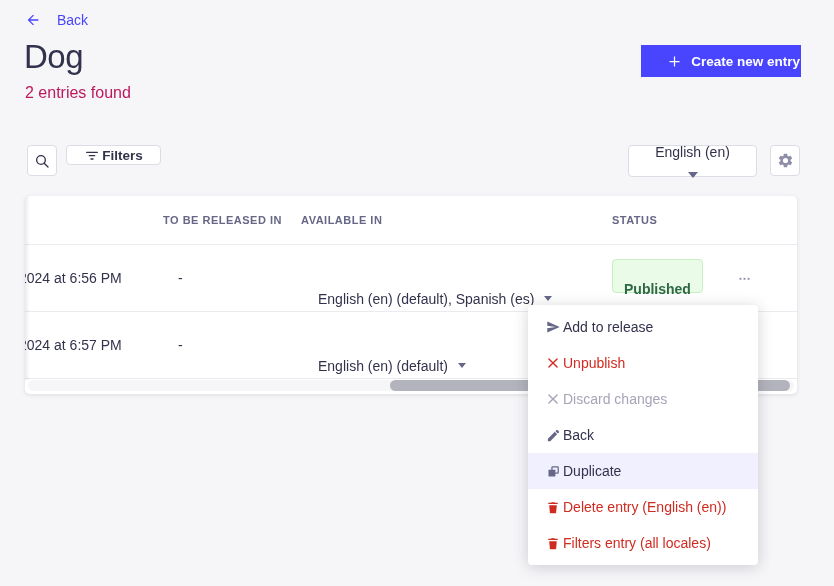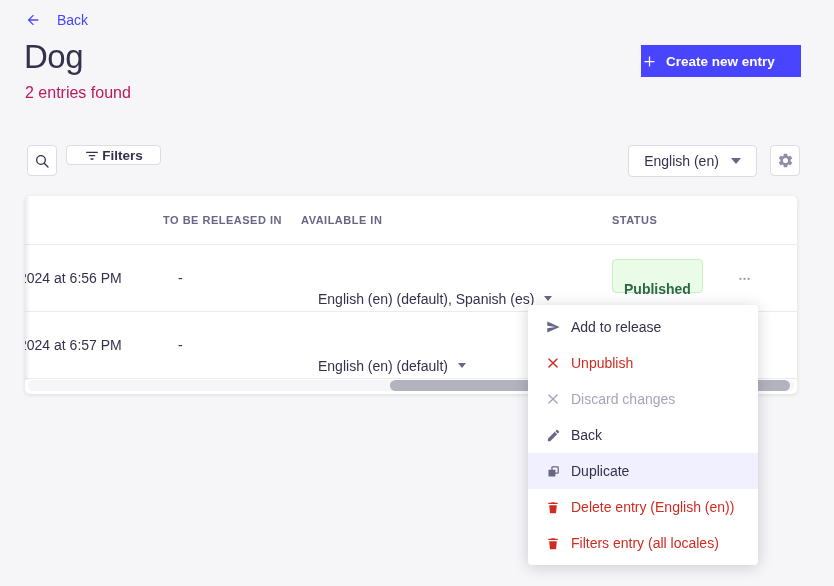--- a/index.html
+++ b/index.html
@@ -10,29 +10,29 @@
 
   
   .back { position:absolute; left:25px; top:12px; display:flex; align-items:center; gap:16px;
           color:#4945ff; font-size:14px; font-weight:500; text-decoration:none; cursor:pointer; }
   .back svg { display:block; }
   .page-title { position:absolute; left:24px; top:38px; font-size:33px; font-weight:400; color:#32324d; letter-spacing:-0.5px; }
   .subtitle { position:absolute; left:25px; top:84px; font-size:16px; color:#be185d; }
 
   .create-btn { position:absolute; left:641px; top:45px; width:160px; height:32px;
                 background:#4945ff; color:#fff; border:1px solid #4945ff; border-radius:0;
-                display:flex; align-items:center; justify-content:flex-start; gap:9px;
+                display:flex; align-items:center; justify-content:flex-end; gap:9px;
                 font-size:13.5px; font-weight:600; font-family:inherit; cursor:pointer; }
 
   
   .icon-btn { position:absolute; background:#fff; border:1px solid #dcdce4; border-radius:4px;
               display:flex; align-items:center; justify-content:center; cursor:pointer; }
   .search-btn { left:27px; top:145px; width:30px; height:31px; }
   .filters-btn { left:66px; top:145px; width:95px; height:20px; gap:2px; font-size:13.5px; font-weight:600; color:#32324d; font-family:inherit; }
-  .locale-select { left:628px; top:145px; width:129px; height:32px; gap:12px; font-size:14px; color:#32324d; font-family:inherit; }
+  .locale-select { left:628px; top:145px; width:129px; height:32px; gap:12px; font-size:14px; color:#32324d; font-family:inherit;flex-direction:column; }
   .gear-btn { left:770px; top:145px; width:30px; height:31px; }
 
   .caret { width:0; height:0; border-left:5px solid transparent; border-right:5px solid transparent; border-top:6px solid #666687; display:inline-block; }
 
   
   .card { position:absolute; left:25px; top:196px; width:772px; height:198px; background:#fff;
           border-radius:5px; box-shadow:0 1px 4px rgba(33,33,52,0.12); overflow:hidden; }
   .trow { display:grid; grid-template-columns:138px 138px 311px 110px 75px; align-items:center; }
   .thead { height:49px; border-bottom:1px solid #eaeaef; }
   .th { font-size:11px; font-weight:700; color:#666687; letter-spacing:0.5px; }
@@ -49,21 +49,21 @@
   .left-shadow { position:absolute; left:0; top:0; bottom:14px; width:5px;
                  background:linear-gradient(to right, rgba(33,33,52,0.09), rgba(33,33,52,0)); pointer-events:none; }
 
   
   .hscroll-track { position:absolute; left:3px; right:3px; bottom:3px; height:11px; border-radius:6px; background:#f6f6f9; cursor:pointer; }
   .hscroll-thumb { position:absolute; left:362px; width:400px; top:0; height:11px; border-radius:6px; background:#b3b3bd; cursor:grab; }
 
   
   .menu { position:absolute; left:528px; top:305px; width:230px; background:#fff; border-radius:4px;
           box-shadow:0 2px 15px rgba(33,33,52,0.2); padding:4px 0; z-index:10; }
-  .menu-item { height:36px; display:flex; align-items:center; gap:10px; padding:0 17px;
+  .menu-item { height:36px; display:flex; align-items:center; gap:2px; padding:0 17px;
                font-size:14px; color:#32324d; cursor:pointer; }
   .menu-item .mi { width:16px; height:16px; display:flex; align-items:center; justify-content:center; color:#666687; flex:none; }
   .menu-item.danger { color:#d02b20; }
   .menu-item.danger .mi { color:#d02b20; }
   .menu-item.disabled { color:#a5a5ba; cursor:default; }
   .menu-item.disabled .mi { color:#a5a5ba; }
   .menu-item.highlighted { background:#f0f0ff; }
 </style>
 </head>
 <body>

